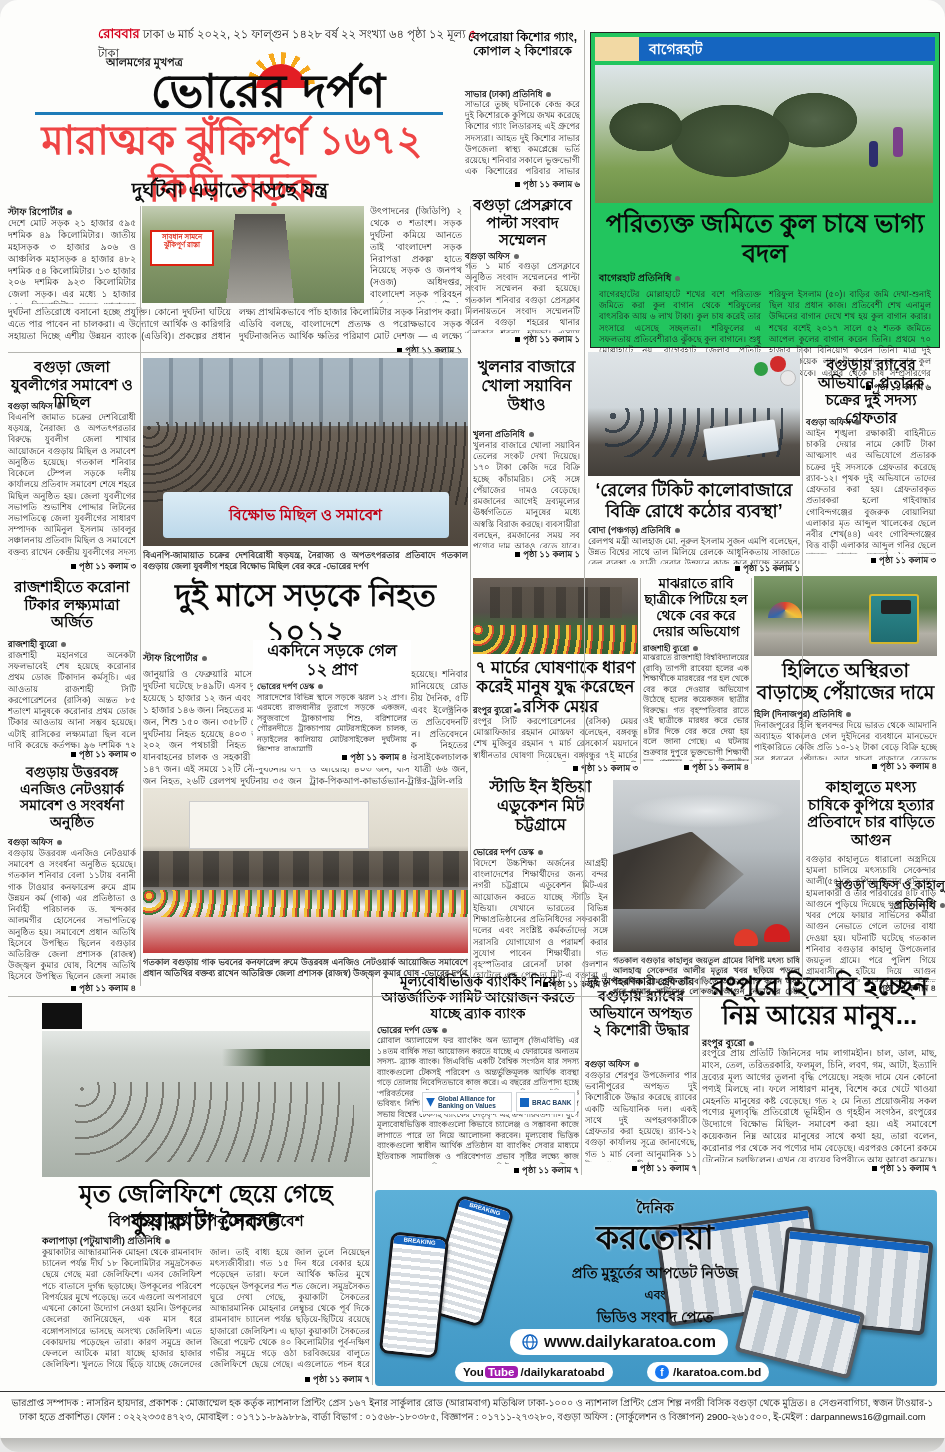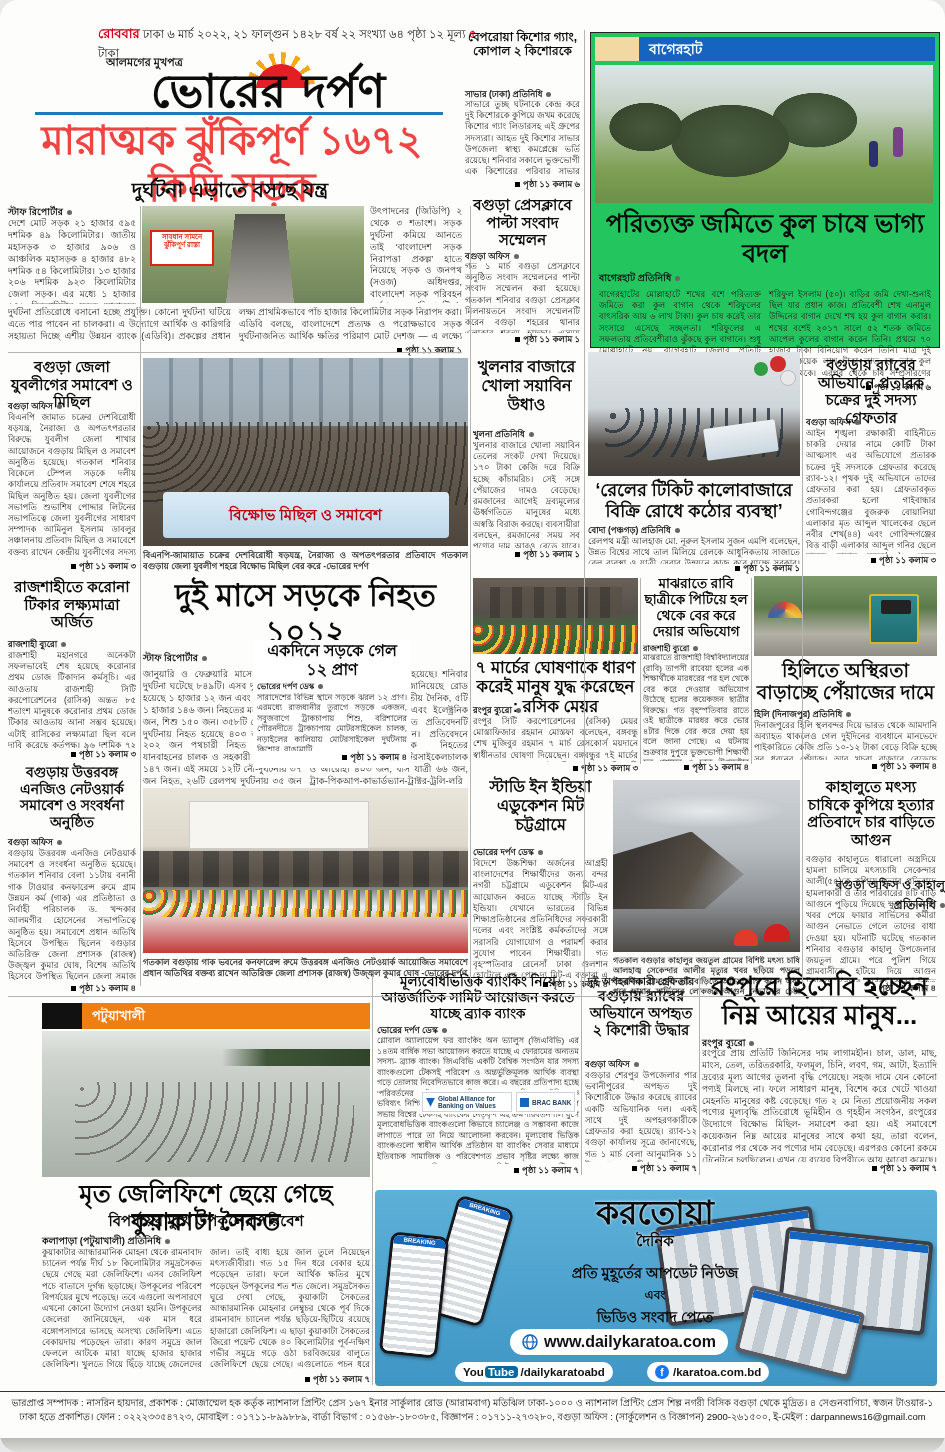--- a/index.html
+++ b/index.html
@@ -231,21 +231,20 @@
   <section>
     <h3 class="abs hl" style="left:806px;top:778px;width:130px;font-size:15px;">কাহালুতে মৎস্য চাষিকে কুপিয়ে হত্যার প্রতিবাদে চার বাড়িতে আগুন</h3>
     <div class="abs byline" style="left:806px;top:876px;font-size:12px;text-align:right;">বগুড়া অফিস ও কাহালু প্রতিনিধি</div>
     <div class="abs body" style="left:806px;top:854px;width:130px;height:128px;font-size:8.5px;">বগুড়ার কাহালুতে ধারালো অস্ত্রদিয়ে হামলা চালিয়ে মৎস্যচাষি সেকেন্দার আলী(৫৫)কে কুপিয়ে হত্যার প্রতিবাদে হামলাকারী ও তার পরিবারের ৪টি বাড়ি আগুনে পুড়িয়ে দিয়েছে ক্ষুব্ধ গ্রামবাসী। খবর পেয়ে ফায়ার সার্ভিসের কর্মীরা আগুন নেভাতে গেলে তাদের বাধা দেওয়া হয়। ঘটনাটি ঘটেছে গতকাল শনিবার বগুড়ার কাহালু উপজেলার জয়তুল গ্রামে। পরে পুলিশ গিয়ে গ্রামবাসীকে হটিয়ে দিয়ে আগুন নিয়ন্ত্রণে নেয়ার ব্যবস্থা করে। নিহত আলহাজ্ব সেকেন্দার আলী কাহালু উপজেলার সদর ইউনিয়নের জয়তুল</div>
     <div class="abs jump" style="left:850px;top:982px;width:86px;">পৃষ্ঠা ১১ কলাম ৪</div>
   </section>
 
   <section>
     <div class="abs" style="left:42px;top:1003px;width:328px;height:26px;display:flex;">
       <div style="width:40px;background:#111;"></div>
-      <div style="flex:1;background:#f07f13;color:#fff;font-weight:bold;font-size:13px;line-height:26px;padding-left:10px;">পটুয়াখালী</div>
     </div>
     <div class="ph" style="left:42px;top:1031px;width:328px;height:146px;background:linear-gradient(180deg,#e3e7e4 0%,#cfd4cf 18%,#c2c8c2 45%,#a9b1a9 100%);">
       <div style="position:absolute;right:0;top:12%;width:45%;height:12%;background:linear-gradient(90deg,transparent,#3f5538 30%,#2f4429 100%);"></div>
       <div style="position:absolute;left:10%;top:35%;width:85%;height:55%;background:repeating-radial-gradient(circle at 7px 7px,#5d5a52 0 2px,transparent 2px 16px);opacity:.7;"></div>
     </div>
     <h3 class="abs hl" style="left:42px;top:1180px;width:328px;font-size:24px;">মৃত জেলিফিশে ছেয়ে গেছে কুয়াকাটা সৈকত</h3>
     <h4 class="abs hl" style="left:42px;top:1212px;width:328px;font-size:15px;">বিপর্যয়ের মুখে উপকূলের পরিবেশ</h4>
     <div class="abs byline" style="left:42px;top:1234px;">কলাপাড়া (পটুয়াখালী) প্রতিনিধি</div>
     <div class="abs body c2" style="left:42px;top:1247px;width:328px;height:126px;font-size:8.5px;">কুয়াকাটার আন্ধারমানিক মোহনা থেকে রামনাবাদ চ্যানেল পর্যন্ত দীর্ঘ ১৮ কিলোমিটার সমুদ্রসৈকত ছেয়ে গেছে মরা জেলিফিশে। এসব জেলিফিশ পচে বাতাসে দুর্গন্ধ ছড়াচ্ছে। উপকূলের পরিবেশ বিপর্যয়ের মুখে পড়েছে। তবে এগুলো অপসারণে এখনো কোনো উদ্যোগ নেওয়া হয়নি। উপকূলের জেলেরা জানিয়েছেন, এক মাস ধরে বঙ্গোপসাগরে ভাসছে অসংখ্য জেলিফিশ। এতে বেকায়দায় পড়েছেন তারা। কারণ সমুদ্রে জাল ফেললে আটকে মারা যাচ্ছে হাজার হাজার জেলিফিশ। খুলতে গিয়ে ছিঁড়ে যাচ্ছে জেলেদের জাল। তাই বাধ্য হয়ে জাল তুলে নিয়েছেন মৎস্যজীবীরা। গত ১৫ দিন ধরে বেকার হয়ে পড়েছেন তারা। ফলে আর্থিক ক্ষতির মুখে পড়েছেন উপকূলের শত শত জেলে। সমুদ্রসৈকত ঘুরে দেখা গেছে, কুয়াকাটা সৈকতের আন্ধারমানিক মোহনার লেম্বুচর থেকে পূর্ব দিকে রামনাবাদ চ্যানেল পর্যন্ত ছড়িয়ে-ছিটিয়ে রয়েছে হাজারো জেলিফিশ। এ ছাড়া কুয়াকাটা সৈকতের জিরো পয়েন্ট থেকে ৪০ কিলোমিটার পূর্ব-দক্ষিণ গভীর সমুদ্রে গড়ে ওঠা চরবিজয়ের বালুতে জেলিফিশে ছেয়ে গেছে। এগুলোতে পচন ধরে জন্ম নিয়েছে একধরনের পোকা এবং দুর্গন্ধে নষ্ট হচ্ছে পরিবেশ। পাশেই বেকার মৎস্যশ্রমিকরা ছেঁড়া জাল বুনছেন। কেউ কেউ আবার শেওলা ধরা জাল ধুয়ে রোদে শুকাচ্ছেন। মাছ ধরা ট্রলারগুলো নিরাপদে তুলে রাখছেন। কাউয়ারচর এলাকার জেলে মুস্তা বলেন, এক মাস ধরে সমুদ্রে নোনা (জেলিফিশ স্থানীয় জেলেদের ভাষায় নোনা) ভাসছে। তবে দিন দিন মৃত নোনার সংখ্যা বেড়েই চলছে। জোয়ারে বিপুলসংখ্যক নোনা ভেসে আসছে। এত নোনা আমার বয়সে দেখি নাই।</div>
     <div class="abs jump" style="left:284px;top:1373px;width:86px;">পৃষ্ঠা ১১ কলাম ৭</div>
@@ -308,37 +307,37 @@
           <div class="b2"></div>
         </div>
     </div>
     <div class="lap" style="right:78px;top:108px;width:110px;height:60px;transform:rotate(14deg);background:#5a5e64;">
       <div class="lapscr">
           <div class="b1"></div>
           <div class="b2"></div>
         </div>
     </div>
     <div class="abs" style="left:150px;top:6px;width:260px;text-align:center;color:#0b0b0b;">
+      <div style="font-size:15px;font-weight:bold;text-shadow:0 0 3px #fff;">দৈনিক</div>
       <div style="font-size:33px;font-weight:bold;line-height:1;text-shadow:0 0 3px #fff;">করতোয়া</div>
-      <div style="font-size:15px;font-weight:bold;text-shadow:0 0 3px #fff;">দৈনিক</div>
       <div style="font-size:14.5px;font-weight:bold;margin-top:8px;">প্রতি মুহূর্তের আপডেট নিউজ</div>
       <div style="font-size:12px;font-weight:bold;">এবং</div>
       <div style="font-size:14.5px;font-weight:bold;">ভিডিও সংবাদ পেতে</div>
       <div style="font-size:14.5px;font-weight:bold;">ভিজিট করুন</div>
     </div>
     <div class="pill abs" style="left:135px;top:139px;height:26px;padding:0 12px;gap:6px;font-size:16px;">
       <svg width="16" height="16" viewBox="0 0 16 16">
           <circle cx="8" cy="8" r="7" fill="none" stroke="#1565c0" stroke-width="1.5"></circle>
           <ellipse cx="8" cy="8" rx="3.2" ry="7" fill="none" stroke="#1565c0" stroke-width="1.2"></ellipse>
           <line x1="1" y1="8" x2="15" y2="8" stroke="#1565c0" stroke-width="1.2"></line>
         </svg>
       <span>www.dailykaratoa.com</span>
     </div>
     <div class="pill abs" style="left:80px;top:172px;height:20px;padding:0 8px;gap:3px;font-size:11.5px;">
-      <span style="color:#111;"><span>You</span><span style="background:#0369a1;color:#fff;border-radius:4px;padding:0 3px;margin-left:1px;">Tube</span></span>
+      <span style="color:#111;"><span>You</span><span style="background:#a21caf;color:#fff;border-radius:4px;padding:0 3px;margin-left:1px;">Tube</span></span>
       <span>/dailykaratoabd</span>
     </div>
     <div class="pill abs" style="left:272px;top:172px;height:20px;padding:0 8px;gap:4px;font-size:11.5px;">
       <span style="width:14px;height:14px;border-radius:50%;background:#1877f2;color:#fff;font-weight:bold;font-size:10px;display:inline-flex;align-items:center;justify-content:center;">f</span>
       <span>/karatoa.com.bd</span>
     </div>
   </div>
 
   <div class="vr" style="left:140px;top:206px;height:780px;"></div>
   <div class="vr" style="left:470px;top:206px;height:780px;"></div>

